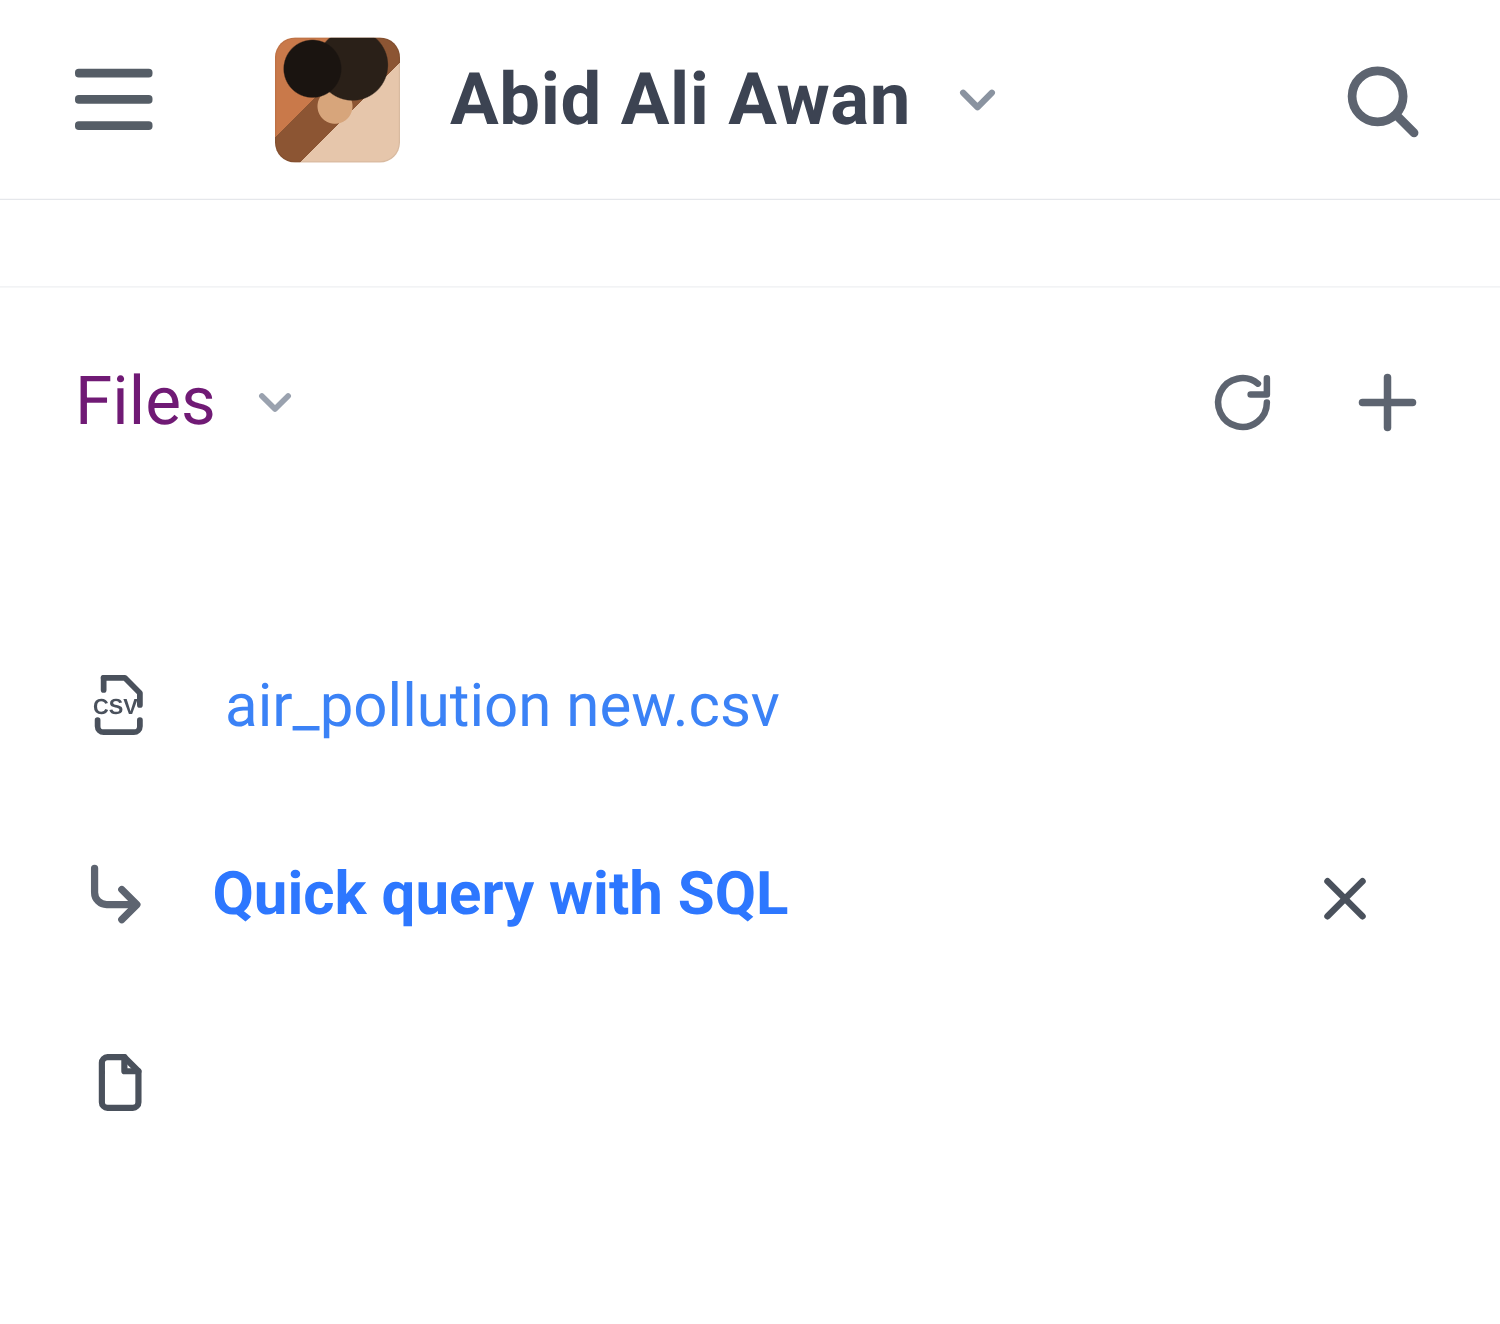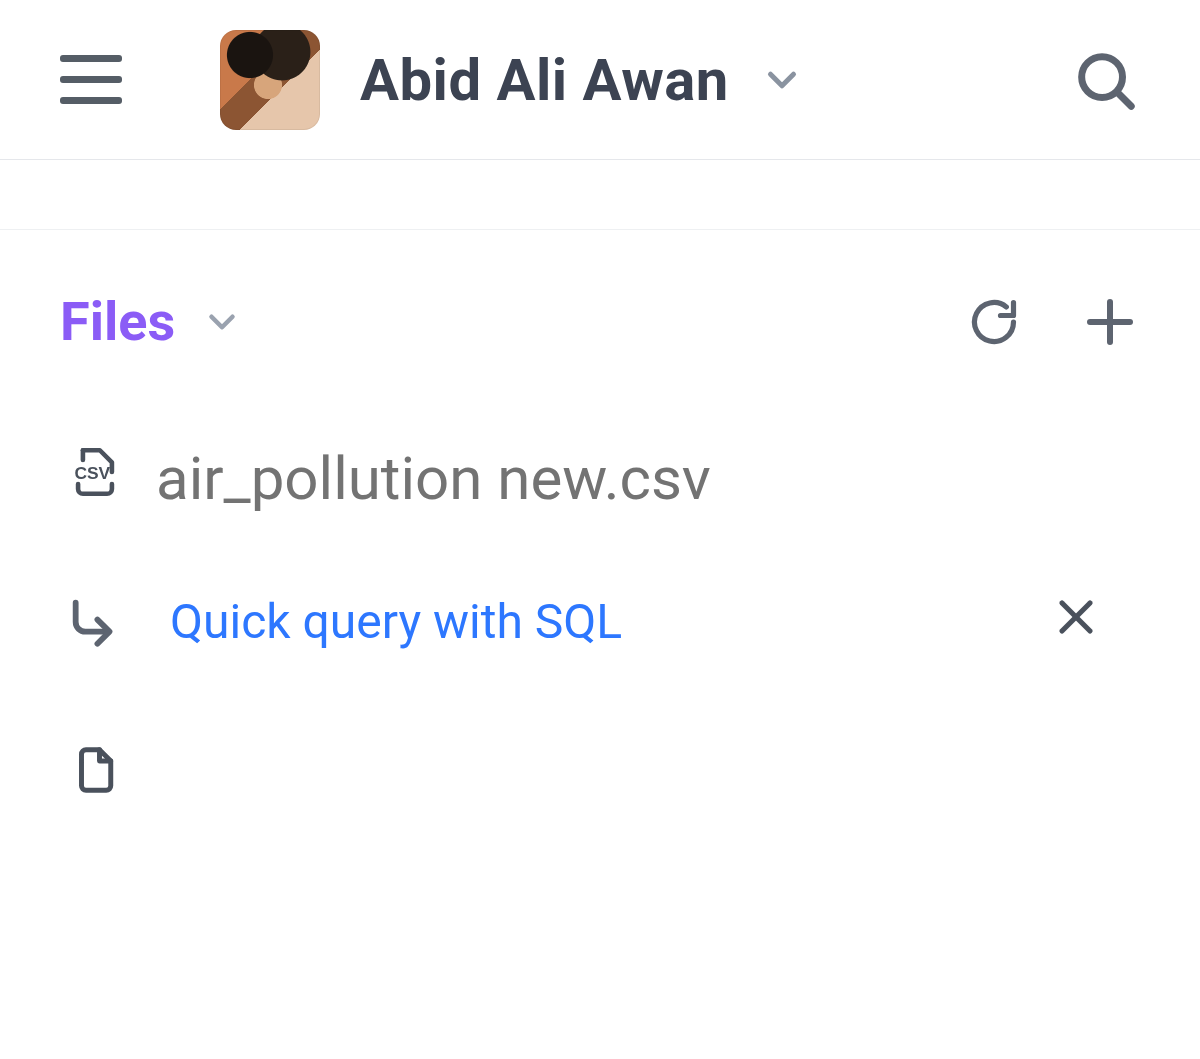--- a/index.html
+++ b/index.html
@@ -14,27 +14,27 @@
     linear-gradient(135deg,#c9794a 0 40%, #8c5533 40% 60%, #e6c6ab 60% 100%);
     background-color:#b87a50;box-shadow:0 0 0 1px rgba(0,0,0,.06) inset}
   .username-wrap{display:flex;align-items:center;margin-left:40px;cursor:pointer}
   .username{font-size:58px;font-weight:700;color:#3c4352;letter-spacing:.5px}
   .chev{margin-left:30px;color:#8a93a0}
   .search{margin-left:auto;color:#5d6470;cursor:pointer}
   .subbar{height:70px;border-bottom:1px solid #eef0f2}
   .files-panel{padding:60px 60px 0}
   .files-head{display:flex;align-items:center;margin-bottom:90px}
   .files-title-wrap{display:flex;align-items:center;cursor:pointer}
-  .files-title{font-size:54px;font-weight:700;color:#8b5cf6}
+  .files-title{font-size:54px;font-weight:400;color:#701a75}
   .files-chev{margin-left:26px;color:#9aa2af}
   .files-actions{margin-left:auto;display:flex;align-items:center;gap:60px;color:#5d6470}
-  .file-row{display:flex;align-items:flex-start;height:150px}
+  .file-row{display:flex;align-items:flex-end;height:150px}
   .file-icon{width:70px;display:flex;justify-content:center;color:#4a515c}
-  .file-name{font-size:60px;color:#737373;margin-left:26px}
-  .quick{color:#2d77ff;font-weight:400;font-size:48px;margin-left:40px}
+  .file-name{font-size:48px;color:#3b82f6;margin-left:50px}
+  .quick{color:#2d77ff;font-weight:700;font-size:48px;margin-left:40px}
   .reply-icon{color:#5d6470}
   .close{margin-left:auto;color:#4a515c;cursor:pointer;padding-right:40px}
   svg{display:block}
 </style>
 </head>
 <body>
 
 <div class="header">
   <div class="hamburger">
     <span></span>

